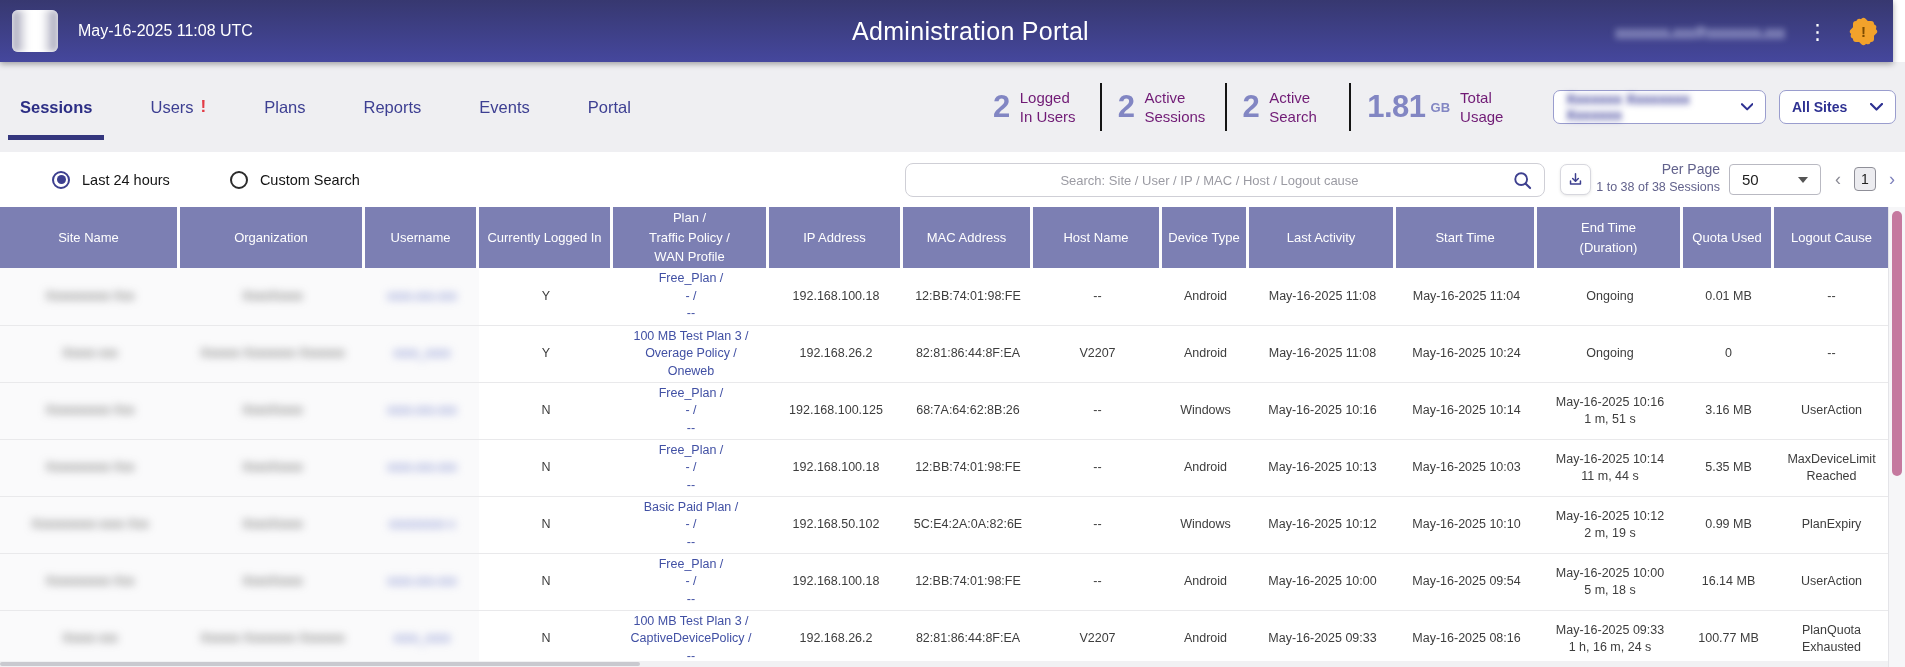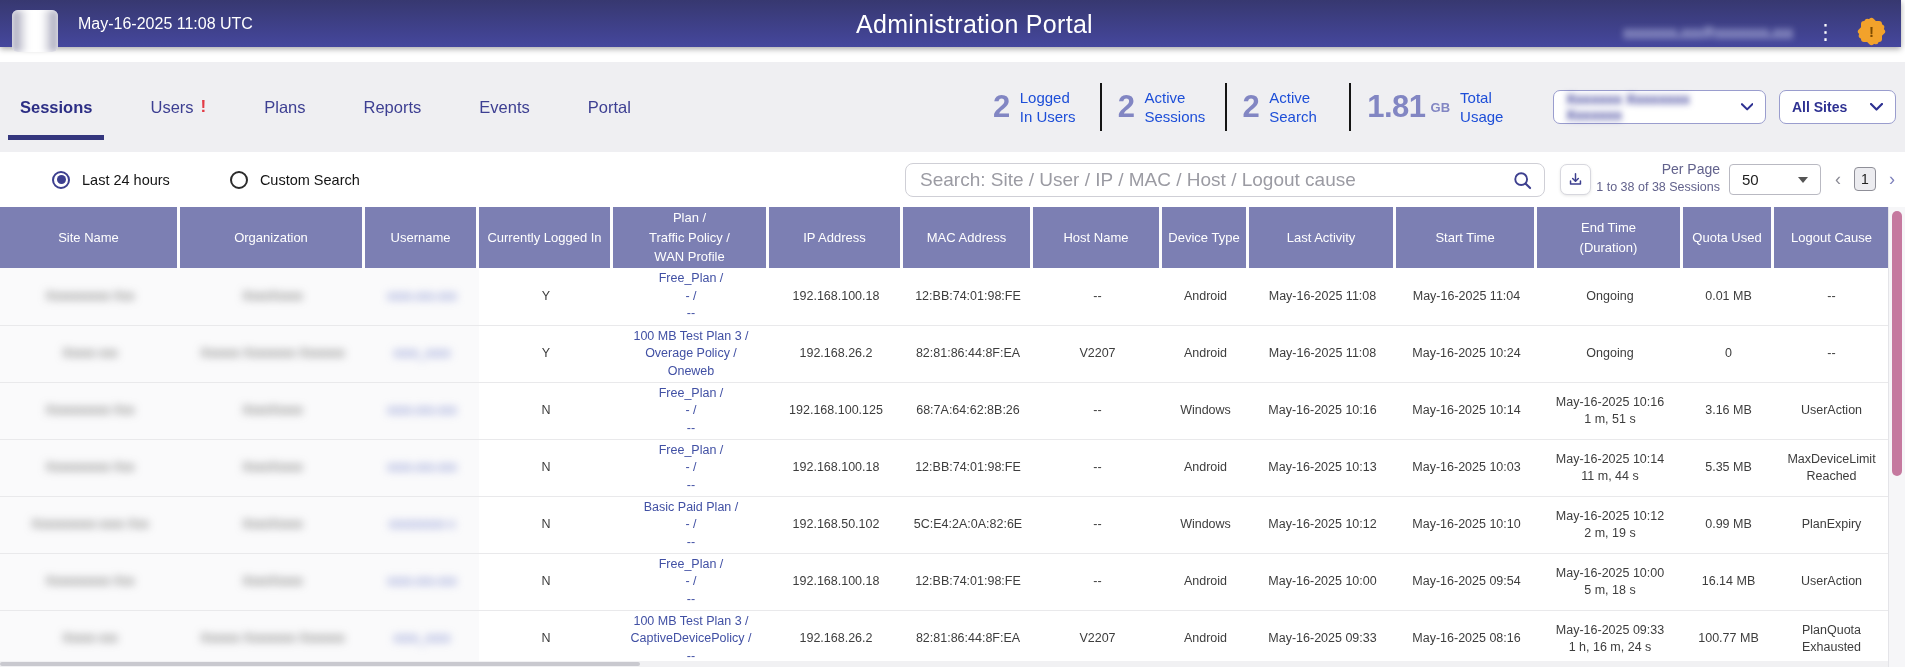--- a/index.html
+++ b/index.html
@@ -1,20 +1,20 @@
 <!DOCTYPE html>
 <html style="--header-top: #373870; --header-bottom: #45479d; --accent: #3d3f8f; --table-header-bg: #7c7fb3; --stat-number: #8286c3; --link-purple: #4150a4; --alert-orange: #f2a22b; --badge-red: #e23b46;"><head>
 <meta charset="utf-8">
 <style>
   * { margin:0; padding:0; box-sizing:border-box; }
   body { font-family:"Liberation Sans", sans-serif; background:#fff; }
   .screen { position:relative; width:1905px; height:667px; background:#fff; overflow:hidden; }
 
   
-  .topbar { position:absolute; top:0; left:0; right:4px; height:47px;
+  .topbar { position:absolute; top:0; left:0; right:12px; height:62px;
     background:linear-gradient(180deg, var(--header-top,#373870), var(--header-bottom,#45479d));
     color:#fff; box-shadow:0 2px 6px rgba(0,0,0,.35); z-index:5; }
   .logo { position:absolute; left:12px; top:10px; width:46px; height:42px; background:#fff; border-radius:6px; overflow:hidden; }
   .logo-blur { position:absolute; inset:0; background:linear-gradient(90deg,#9a9ab0,#ffffff 35%,#ffffff 65%,#9a9ab0); filter:blur(3px); }
   .timestamp { position:absolute; left:78px; top:50%; transform:translateY(-50%); font-size:16px; }
   .title { position:absolute; left:0; right:0; top:50%; transform:translateY(-50%); text-align:center; font-size:25px; letter-spacing:.3px;margin-left:48px; }
   .topbar-right { position:absolute; right:16px; top:0; height:62px; display:flex; align-items:center; gap:20px; }
   .email { font-size:13.5px; color:#dde1fb; text-decoration:underline; cursor:pointer; }
   .redacted { filter:blur(3px); }
   .kebab { font-size:21px; line-height:1; cursor:pointer; padding:0 2px; }
@@ -29,34 +29,34 @@
   .tab { position:relative; height:100%; display:flex; align-items:center; gap:7px; font-size:16.5px; color:#3d3f92; cursor:pointer; }
   .tab.active { font-weight:bold; color:#2c2e85; }
   .tab.active::after { content:""; position:absolute; left:-12px; right:-12px; bottom:12px; height:5px; background:#34367e; }
   .tab-badge { color:var(--badge-red,#e23b46); font-weight:bold; font-size:17px; }
   .stats { position:absolute; left:993px; top:0; height:100%; display:flex; align-items:center; }
   .stat { display:flex; align-items:center; gap:10px; padding:0 16px; height:48px; }
   .stat:first-child { padding-left:0; }
   .stat + .stat { border-left:2px solid #141414; }
   .stat-value { font-size:31px; font-weight:600; color:var(--stat-number,#8286c3); letter-spacing:-.5px; }
   .stat-unit { font-size:13px; font-weight:bold; color:var(--stat-number,#8286c3); margin-left:-5px; }
-  .stat-label { font-size:15px; color:#1d4ed8; line-height:1.3; max-width:64px; }
+  .stat-label { font-size:15px; color:#701a75; line-height:1.3; max-width:64px; }
   .selectors { position:absolute; left:1553px; top:0; height:100%; display:flex; align-items:center; gap:13px; }
   .pill { height:34px; background:#fff; border:1.5px solid #9a9dce; border-radius:7px; display:flex; align-items:center; justify-content:space-between; padding:0 12px; color:#2e3192; font-weight:bold; font-size:14px; cursor:pointer; }
   .pill-org { width:213px; } .pill-sites { width:117px; }
 
   
   .filterbar { position:absolute; top:152px; left:0; right:0; height:55px; background:#fff; }
   .radios { position:absolute; left:24px; top:0; height:100%; display:flex; align-items:center; gap:32px; }
   .radio-opt { display:flex; align-items:center; gap:12px; font-size:14.5px; color:#141414; cursor:pointer;padding-left:28px; }
   .radio { width:18px; height:18px; border-radius:50%; border:2px solid #2b2b2b; position:relative; flex:none; }
   .radio.checked { border-color:var(--accent,#3d3f8f); }
   .radio.checked::after { content:""; position:absolute; inset:2.5px; background:var(--accent,#3d3f8f); border-radius:50%; }
   .searchbox { position:absolute; left:905px; top:11px; width:640px; height:34px; border:1px solid #cfcfd6; border-radius:8px; display:flex; align-items:center; background:#fff; }
-  .searchbox input { flex:1; border:none; outline:none; padding:0 14px; font-size:19px; color:#a21caf; background:transparent; font-family:inherit; }
+  .searchbox input { flex:1; border:none; outline:none; padding:0 14px; font-size:13px; color:#a21caf; background:transparent; font-family:inherit;text-align:center; }
   .searchbox input::placeholder { color:#9b9ba3; }
   .search-icon { margin-right:12px; display:flex; cursor:pointer; }
   .dl-btn { position:absolute; left:1560px; top:12px; width:31px; height:31px; border:1px solid #d7d7de; border-radius:7px; background:#fff; display:flex; align-items:center; justify-content:center; box-shadow:0 1px 3px rgba(0,0,0,.10); cursor:pointer; }
   .pageinfo { position:absolute; left:1592px; top:9px; width:128px; text-align:right; color:#62628c; }
   .pp-label { font-size:14px; font-weight:normal; }
   .range { font-size:12.5px; margin-top:3px; white-space:nowrap; }
   .pp-select { position:absolute; left:1729px; top:12px; width:92px; height:31px; border:1px solid #b9b9c2; border-radius:4px; background:#fff; display:flex; align-items:center; justify-content:space-between; padding:0 12px; font-size:15px; color:#222; cursor:pointer; }
   .caret { width:0; height:0; border-left:5px solid transparent; border-right:5px solid transparent; border-top:6px solid #555; }
   .pager { position:absolute; left:1827px; top:15px; display:flex; gap:5px; align-items:center; }
   .pg { width:22px; height:24px; display:flex; align-items:center; justify-content:center; border-radius:4px; cursor:pointer; font-size:18px; }

